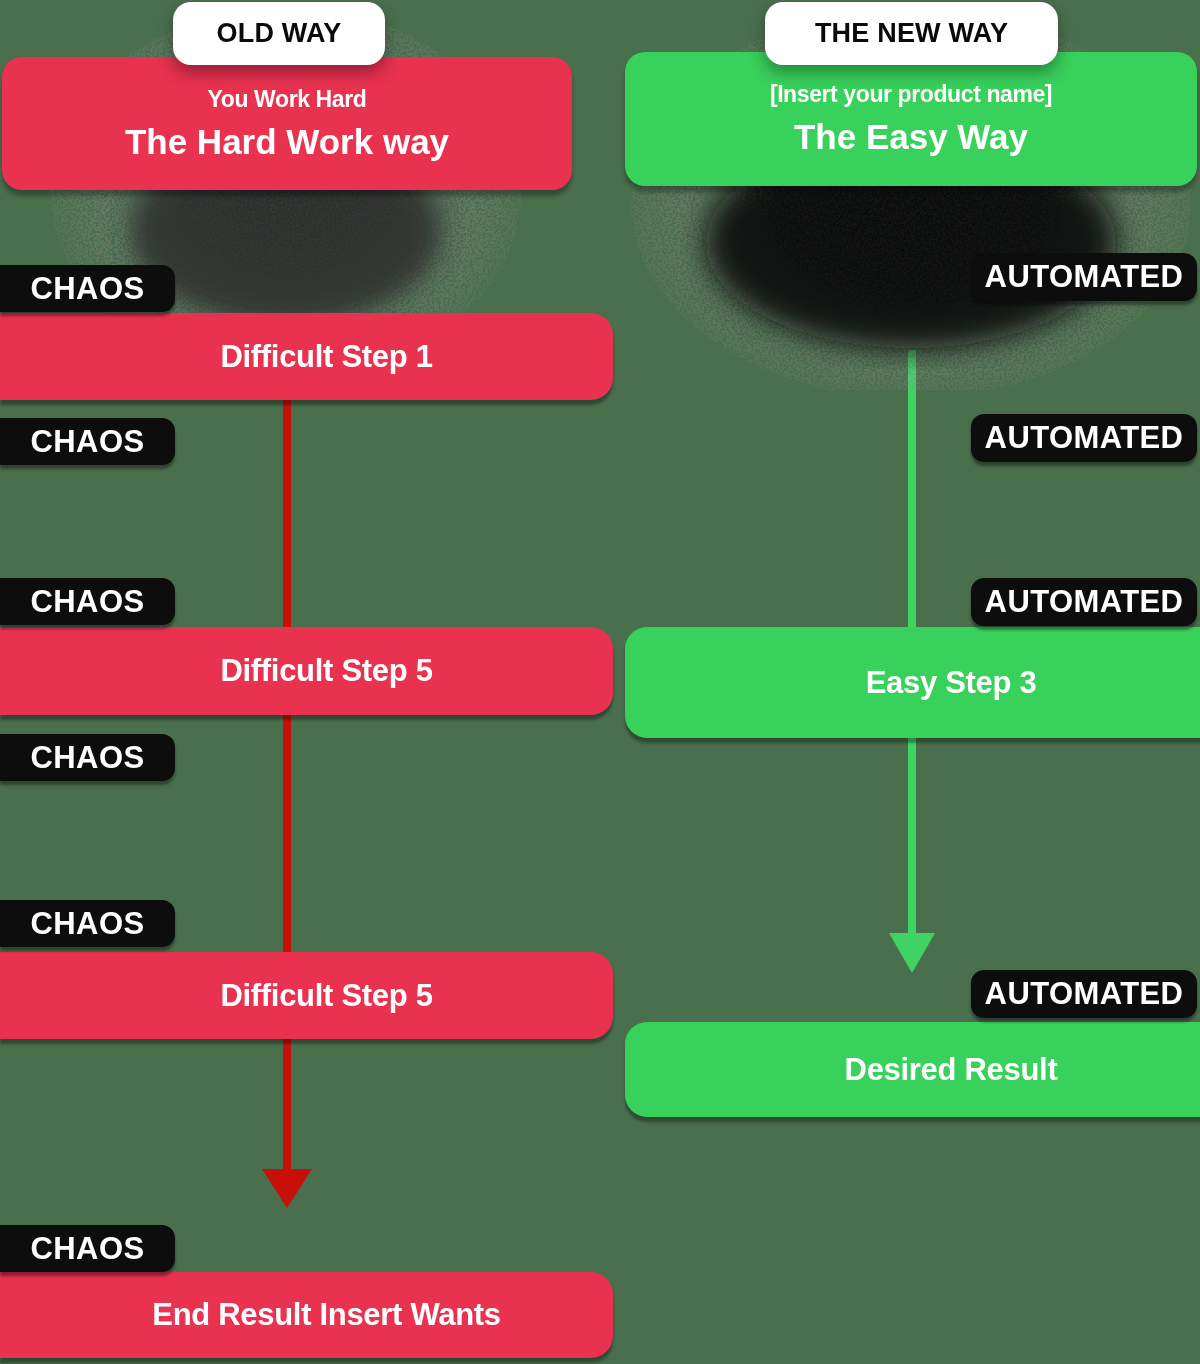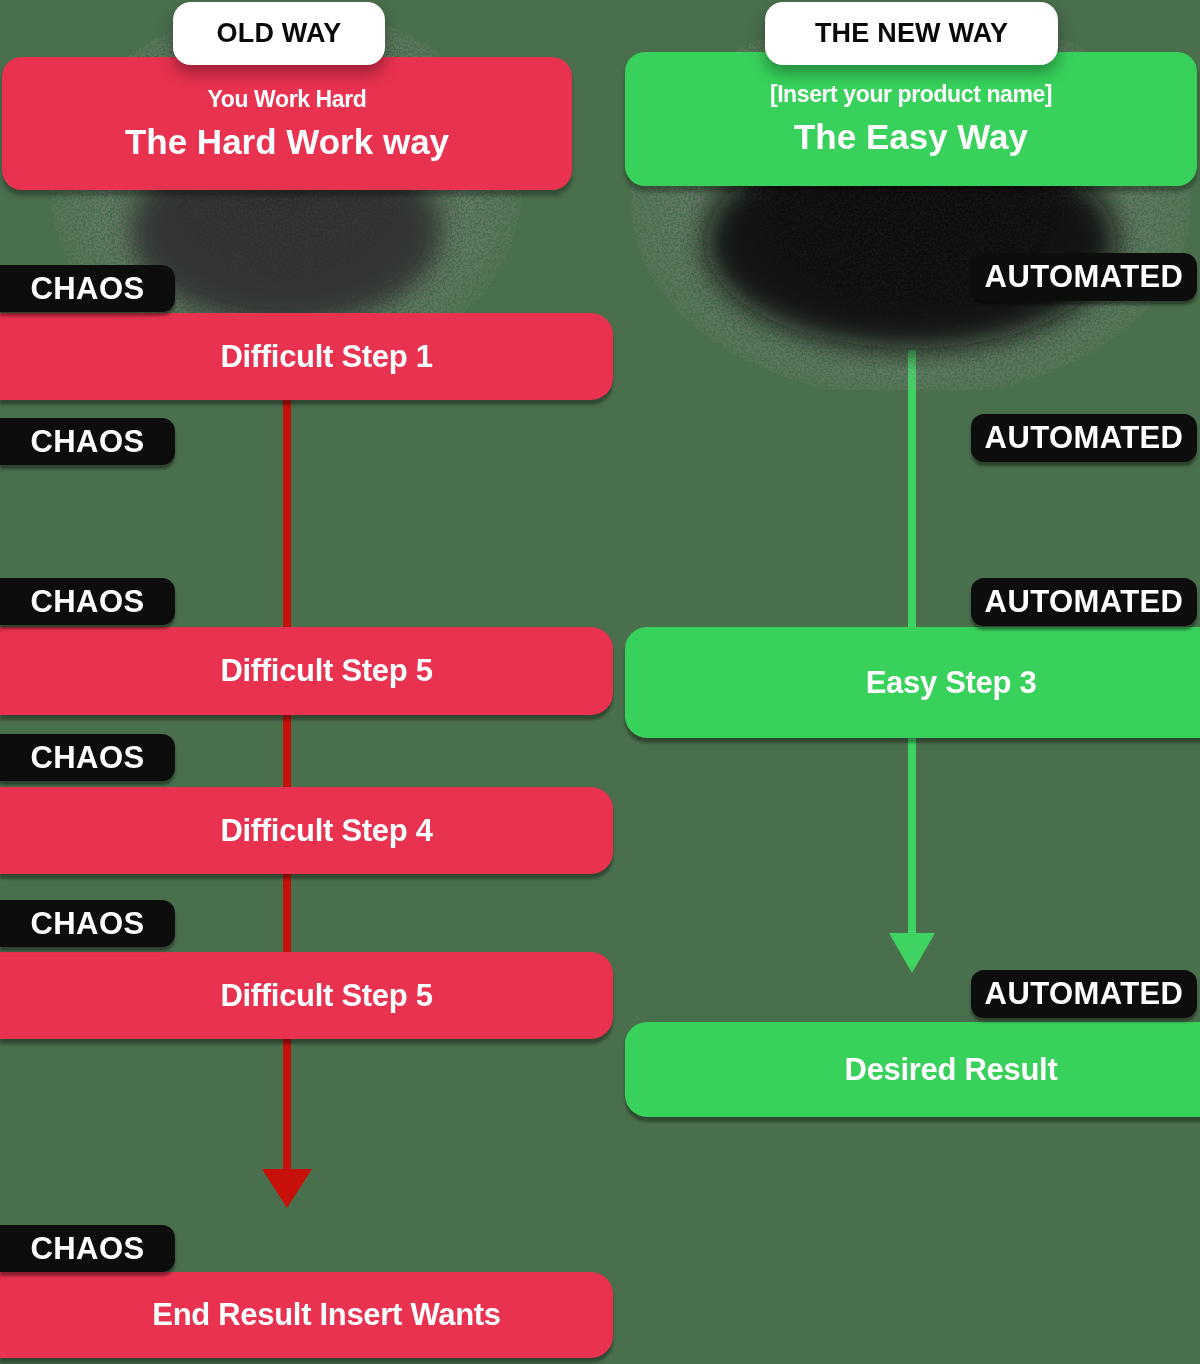--- a/index.html
+++ b/index.html
@@ -133,23 +133,20 @@
   </div>
 
   <div id="chaos2" class="tag chaos">CHAOS</div>
 
   <div id="chaos3" class="tag chaos">CHAOS</div>
   <div id="ostep3" class="box old">
     <span class="step-label">Difficult Step 5</span>
   </div>
 
   <div id="chaos4" class="tag chaos">CHAOS</div>
-  <div id="ostep4" class="box old">
-    <span class="step-label">Difficult Step 4</span>
-  </div>
 
   <div id="chaos5" class="tag chaos">CHAOS</div>
   <div id="ostep5" class="box old">
     <span class="step-label">Difficult Step 5</span>
   </div>
 
   <div id="chaos6" class="tag chaos">CHAOS</div>
   <div id="oresult" class="box old">
     <span class="step-label">End Result Insert Wants</span>
   </div>

